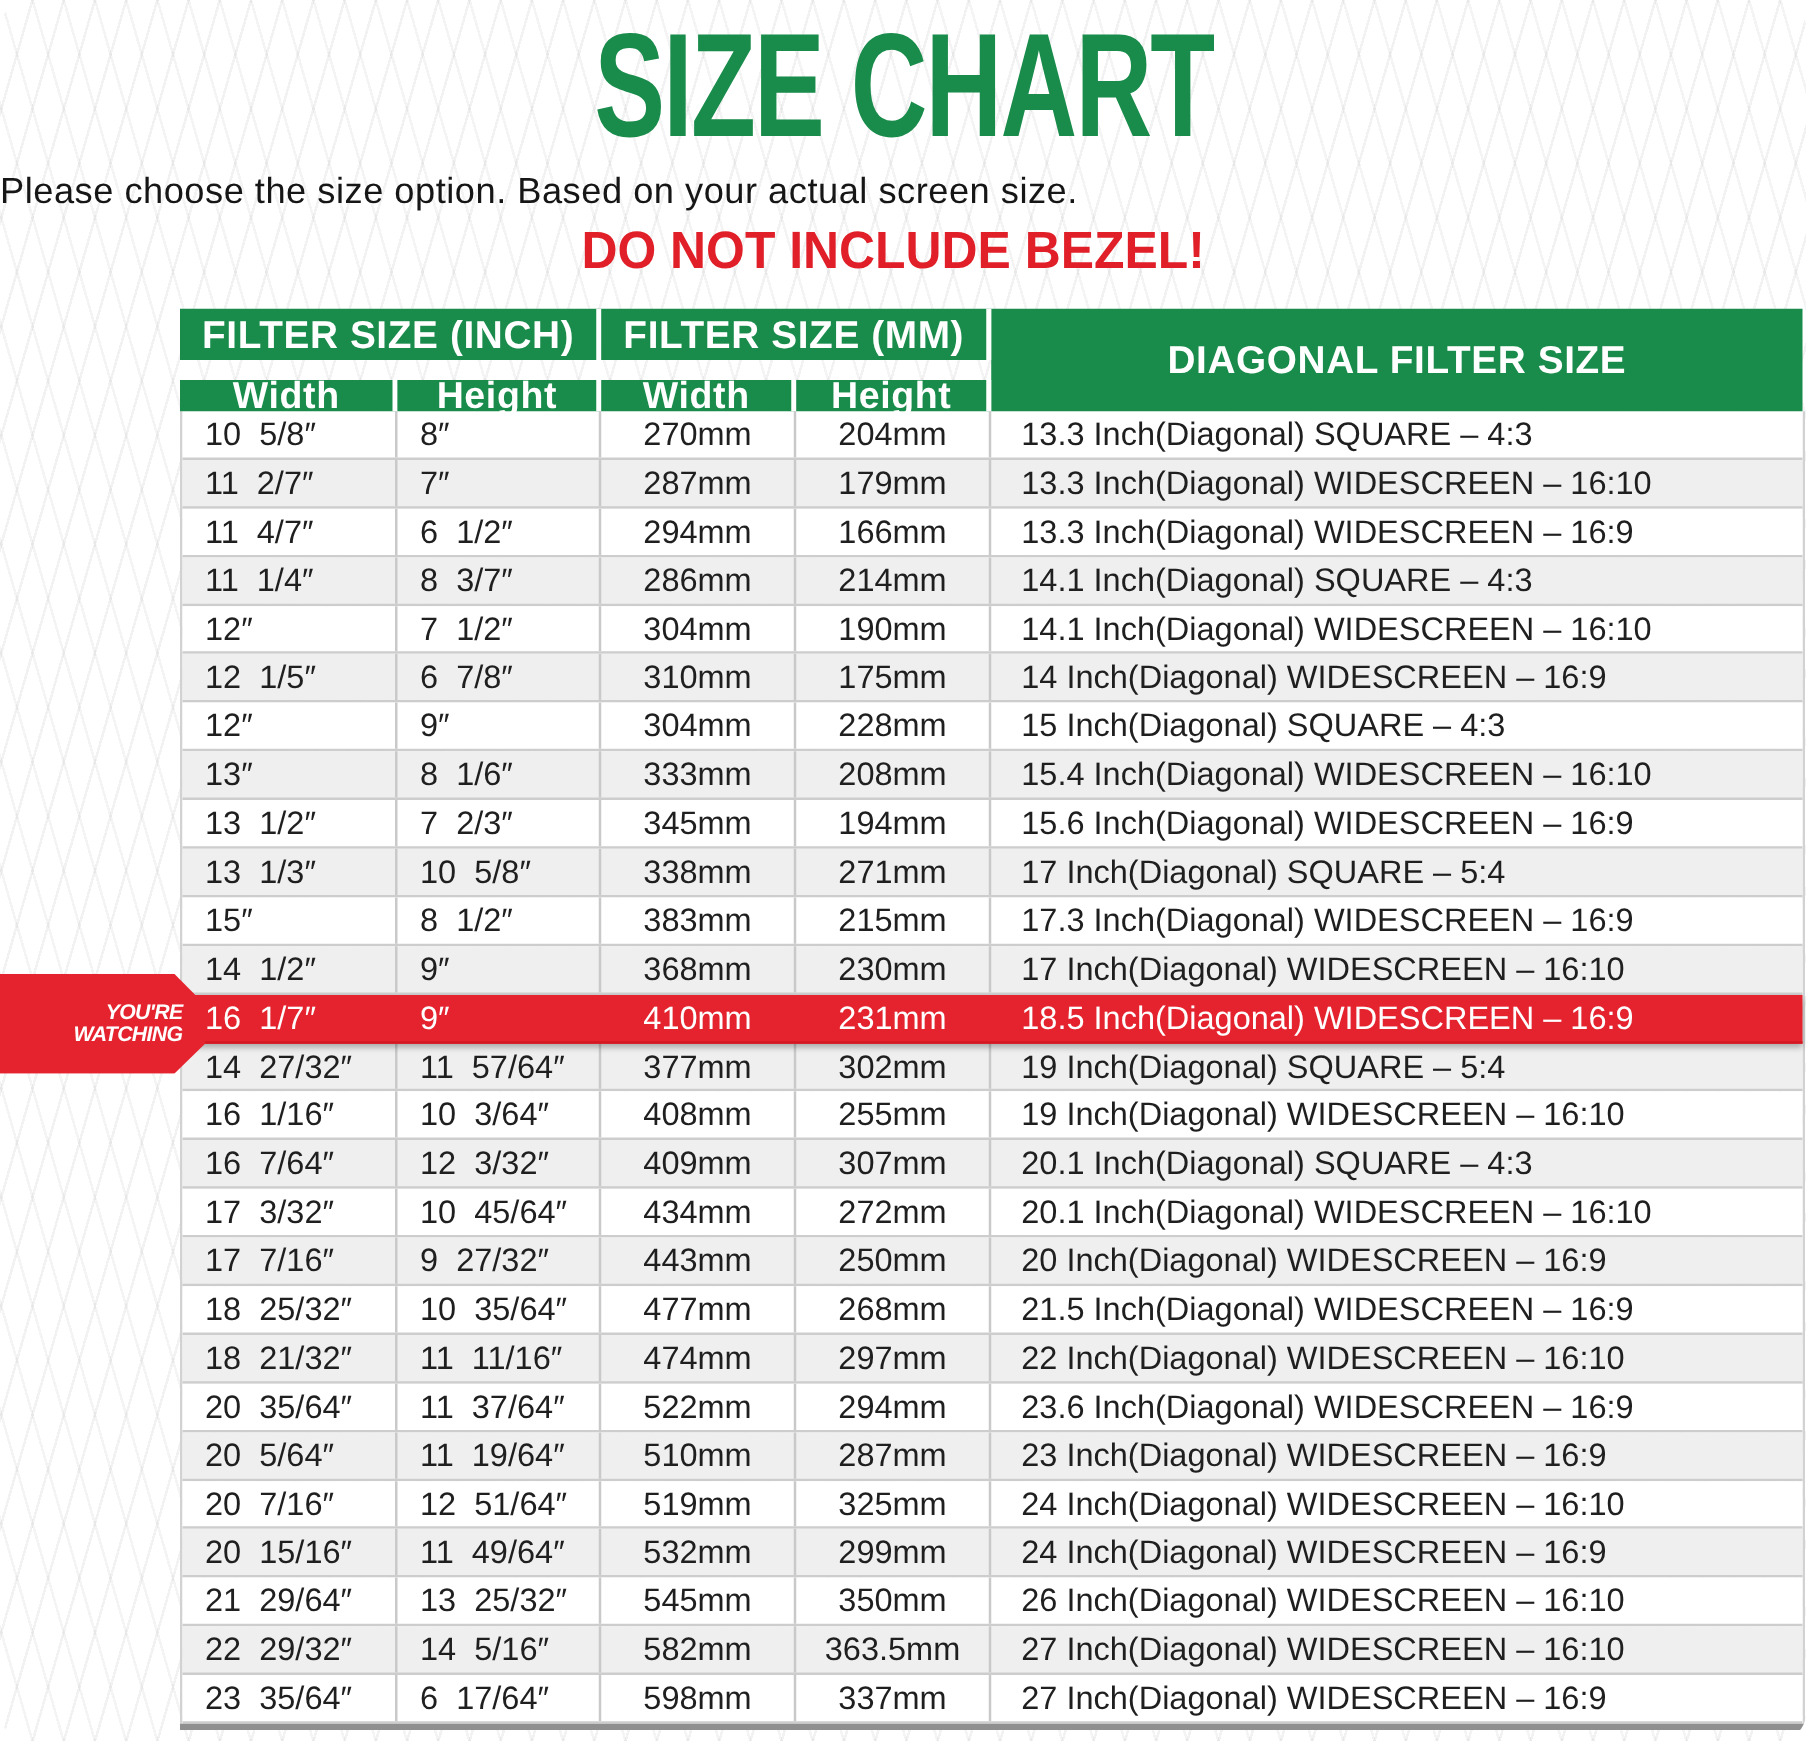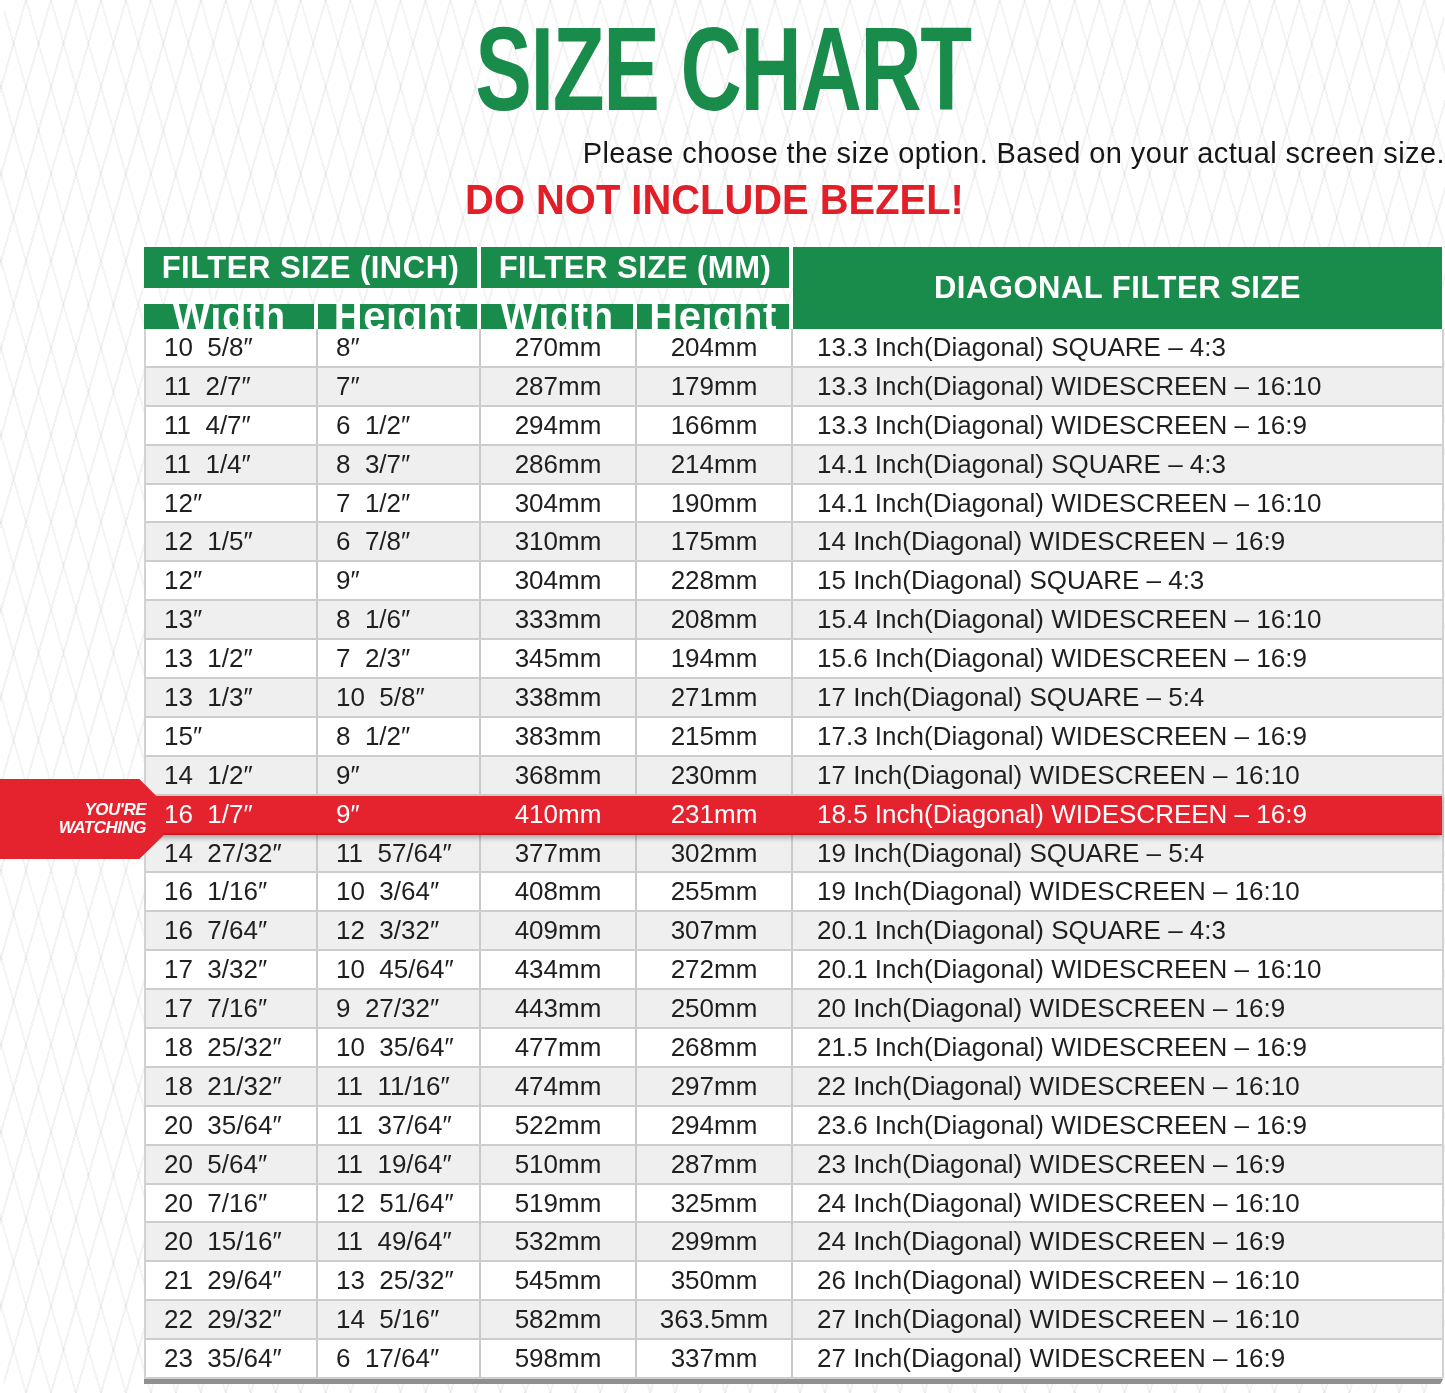--- a/index.html
+++ b/index.html
@@ -22,21 +22,21 @@
   .layer { position:absolute; inset:0; z-index:1; }
 
   .title {
     position:absolute; top:10px; left:0; right:0; text-align:center;
     font-size:118px; font-weight:bold; color:#198c4b; line-height:1.0;
     white-space:nowrap;
   }
   .title .squeeze { display:inline-block; transform:scaleX(0.72); transform-origin:center; letter-spacing:-2px; }
 
   .subtitle {
-    position:absolute; top:137px; left:0; right:0; text-align:right;
+    position:absolute; top:137px; left:0; right:0; text-align:left;
     font-size:29px; color:#161616; letter-spacing:0.4px;
   }
   .warning {
     position:absolute; top:176px; left:0; right:16px; text-align:center;
     font-size:42px; font-weight:bold; color:#e01f28; white-space:nowrap;
   }
   .warning .squeeze { display:inline-block; transform:scaleX(0.95); transform-origin:center; }
 
   
   .size-table { position:absolute; left:144px; top:247px; width:1300px; }
@@ -47,21 +47,21 @@
     grid-template-rows:41px 38px;
     row-gap:3px;
     background:transparent;
   }
   .hcell {
     background:#198c4b; color:#fff; font-weight:bold;
     display:flex; align-items:center; justify-content:center;
     letter-spacing:0.5px; box-sizing:border-box;
   }
   .h-group { font-size:31px; }
-  .h-sub   { font-size:40px; grid-row:2;margin-top:13px; }
+  .h-sub   { font-size:30px; grid-row:2;margin-top:13px; }
   .gap-r   { border-right:4px solid #ffffff; }
   .h-inch  { grid-column:1/3; grid-row:1; }
   .h-mm    { grid-column:3/5; grid-row:1; }
   .h-diag  { grid-column:5; grid-row:1/3; font-size:31px; }
 
   .tbody { border-left:2px solid #d2d2d2; border-right:2px solid #d2d2d2; }
   .trow {
     display:grid;
     grid-template-columns:172px 163px 156px 156px 647px;
     height:38.9px; box-sizing:border-box;

